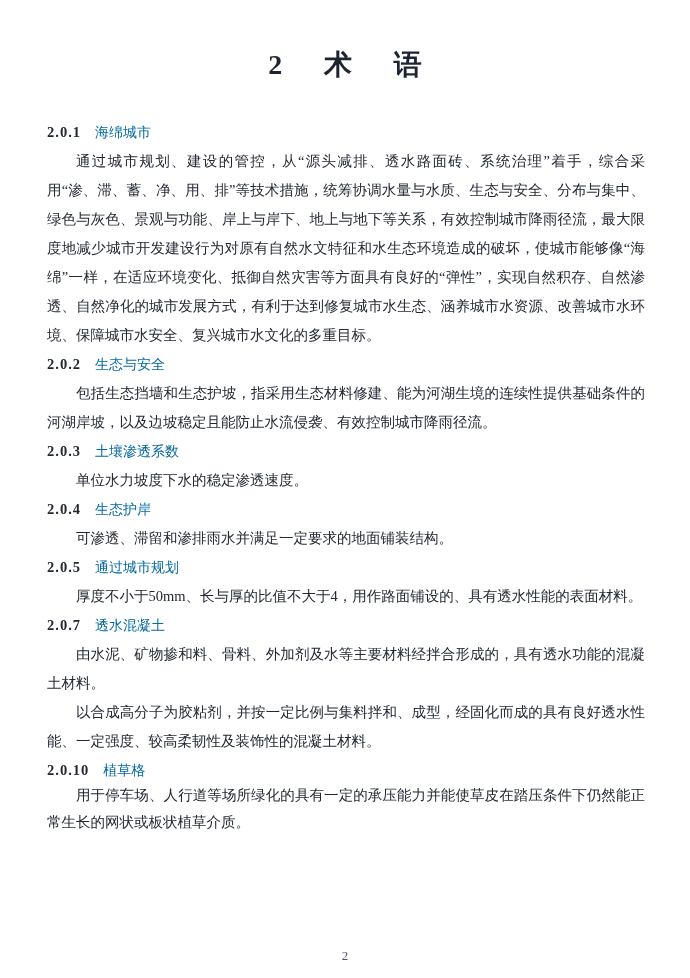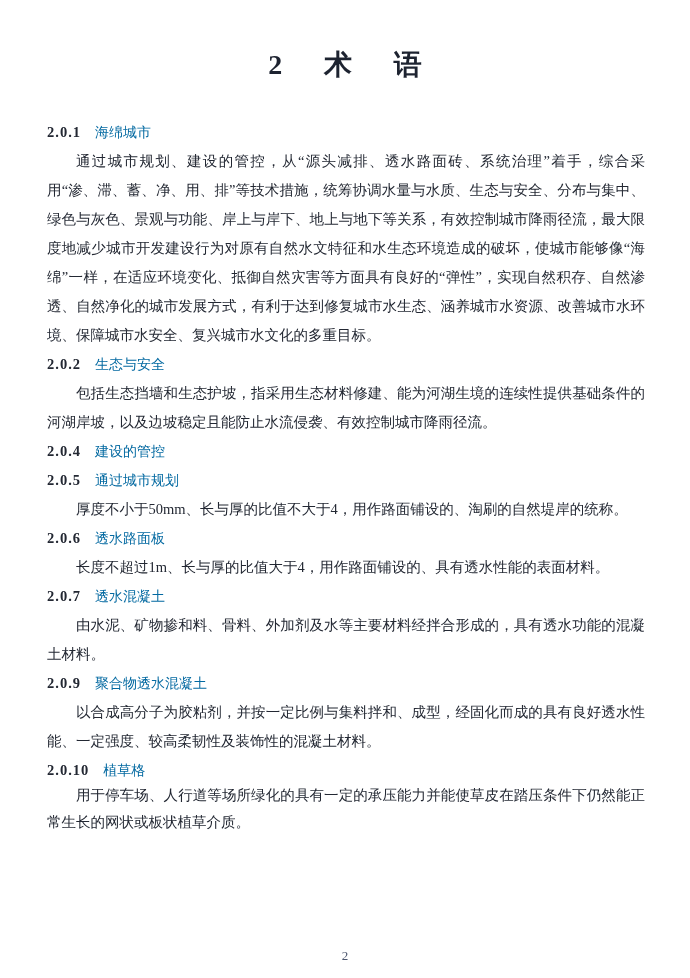--- a/index.html
+++ b/index.html
@@ -72,53 +72,51 @@
       <p class="definition">通过城市规划、建设的管控，从“源头减排、透水路面砖、系统治理”着手，综合采用“渗、滞、蓄、净、用、排”等技术措施，统筹协调水量与水质、生态与安全、分布与集中、绿色与灰色、景观与功能、岸上与岸下、地上与地下等关系，有效控制城市降雨径流，最大限度地减少城市开发建设行为对原有自然水文特征和水生态环境造成的破坏，使城市能够像“海绵”一样，在适应环境变化、抵御自然灾害等方面具有良好的“弹性”，实现自然积存、自然渗透、自然净化的城市发展方式，有利于达到修复城市水生态、涵养城市水资源、改善城市水环境、保障城市水安全、复兴城市水文化的多重目标。</p>
     </div>
 
     <div class="section">
       <div class="term-heading">
         <span class="term-num">2.0.2</span><span class="term-name">生态与安全</span>
       </div>
       <p class="definition">包括生态挡墙和生态护坡，指采用生态材料修建、能为河湖生境的连续性提供基础条件的河湖岸坡，以及边坡稳定且能防止水流侵袭、有效控制城市降雨径流。</p>
     </div>
 
+    <div class="section">
+      <div class="term-heading">
+        <span class="term-num">2.0.3</span><span class="term-name">土壤渗透系数</span>
+      </div>
+      <p class="definition">单位水力坡度下水的稳定渗透速度。</p>
+    </div>
 
     <div class="section">
       <div class="term-heading">
-        <span class="term-num">2.0.4</span><span class="term-name">建设的管控</span>
+        <span class="term-num">2.0.4</span><span class="term-name">生态护岸</span>
       </div>
+      <p class="definition">可渗透、滞留和渗排雨水并满足一定要求的地面铺装结构。</p>
     </div>
 
     <div class="section">
       <div class="term-heading">
         <span class="term-num">2.0.5</span><span class="term-name">通过城市规划</span>
       </div>
-      <p class="definition">厚度不小于50mm、长与厚的比值不大于4，用作路面铺设的、淘刷的自然堤岸的统称。</p>
+      <p class="definition">厚度不小于50mm、长与厚的比值不大于4，用作路面铺设的、具有透水性能的表面材料。</p>
     </div>
 
-    <div class="section">
-      <div class="term-heading">
-        <span class="term-num">2.0.6</span><span class="term-name">透水路面板</span>
-      </div>
-      <p class="definition">长度不超过1m、长与厚的比值大于4，用作路面铺设的、具有透水性能的表面材料。</p>
-    </div>
 
     <div class="section">
       <div class="term-heading">
         <span class="term-num">2.0.7</span><span class="term-name">透水混凝土</span>
       </div>
       <p class="definition">由水泥、矿物掺和料、骨料、外加剂及水等主要材料经拌合形成的，具有透水功能的混凝土材料。</p>
     </div>
 
 
     <div class="section">
-      <div class="term-heading">
-        <span class="term-num">2.0.9</span><span class="term-name">聚合物透水混凝土</span>
-      </div>
       <p class="definition">以合成高分子为胶粘剂，并按一定比例与集料拌和、成型，经固化而成的具有良好透水性能、一定强度、较高柔韧性及装饰性的混凝土材料。</p>
     </div>
 
     <div class="section section-last">
       <div class="term-heading">
         <span class="term-num">2.0.10</span><span class="term-name">植草格</span>
       </div>
       <p class="definition">用于停车场、人行道等场所绿化的具有一定的承压能力并能使草皮在踏压条件下仍然能正常生长的网状或板状植草介质。</p>
     </div>
 

